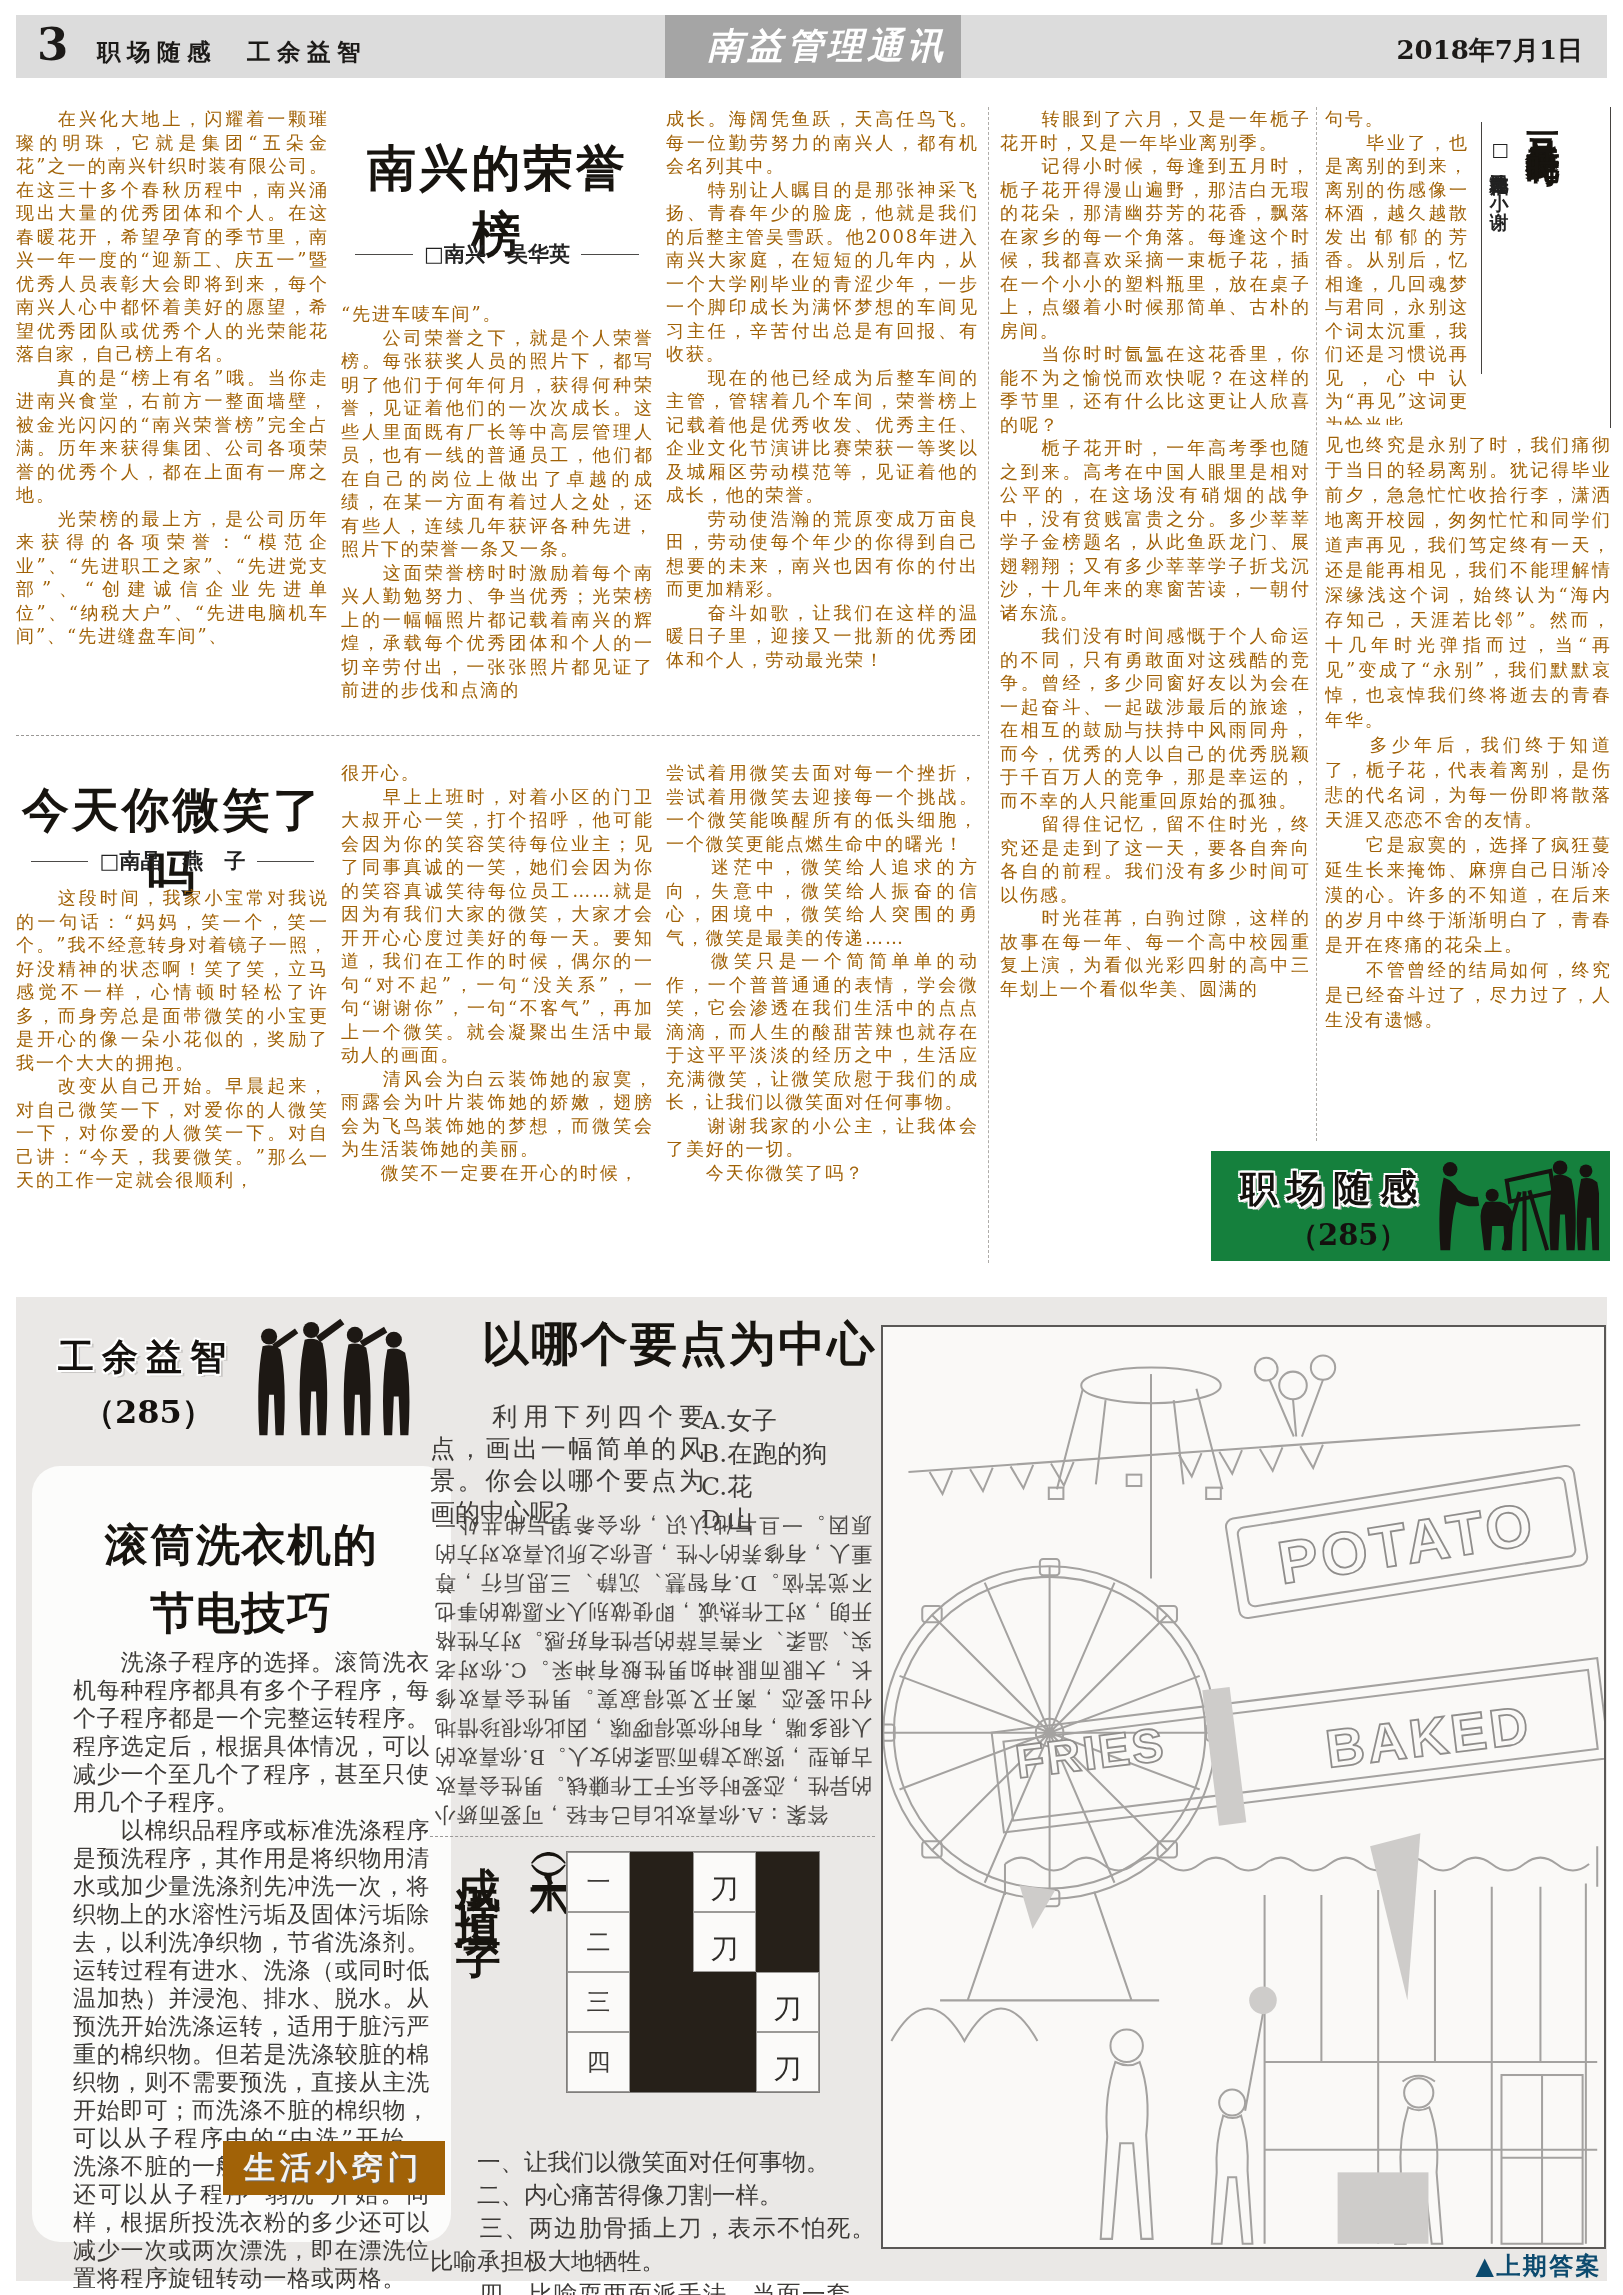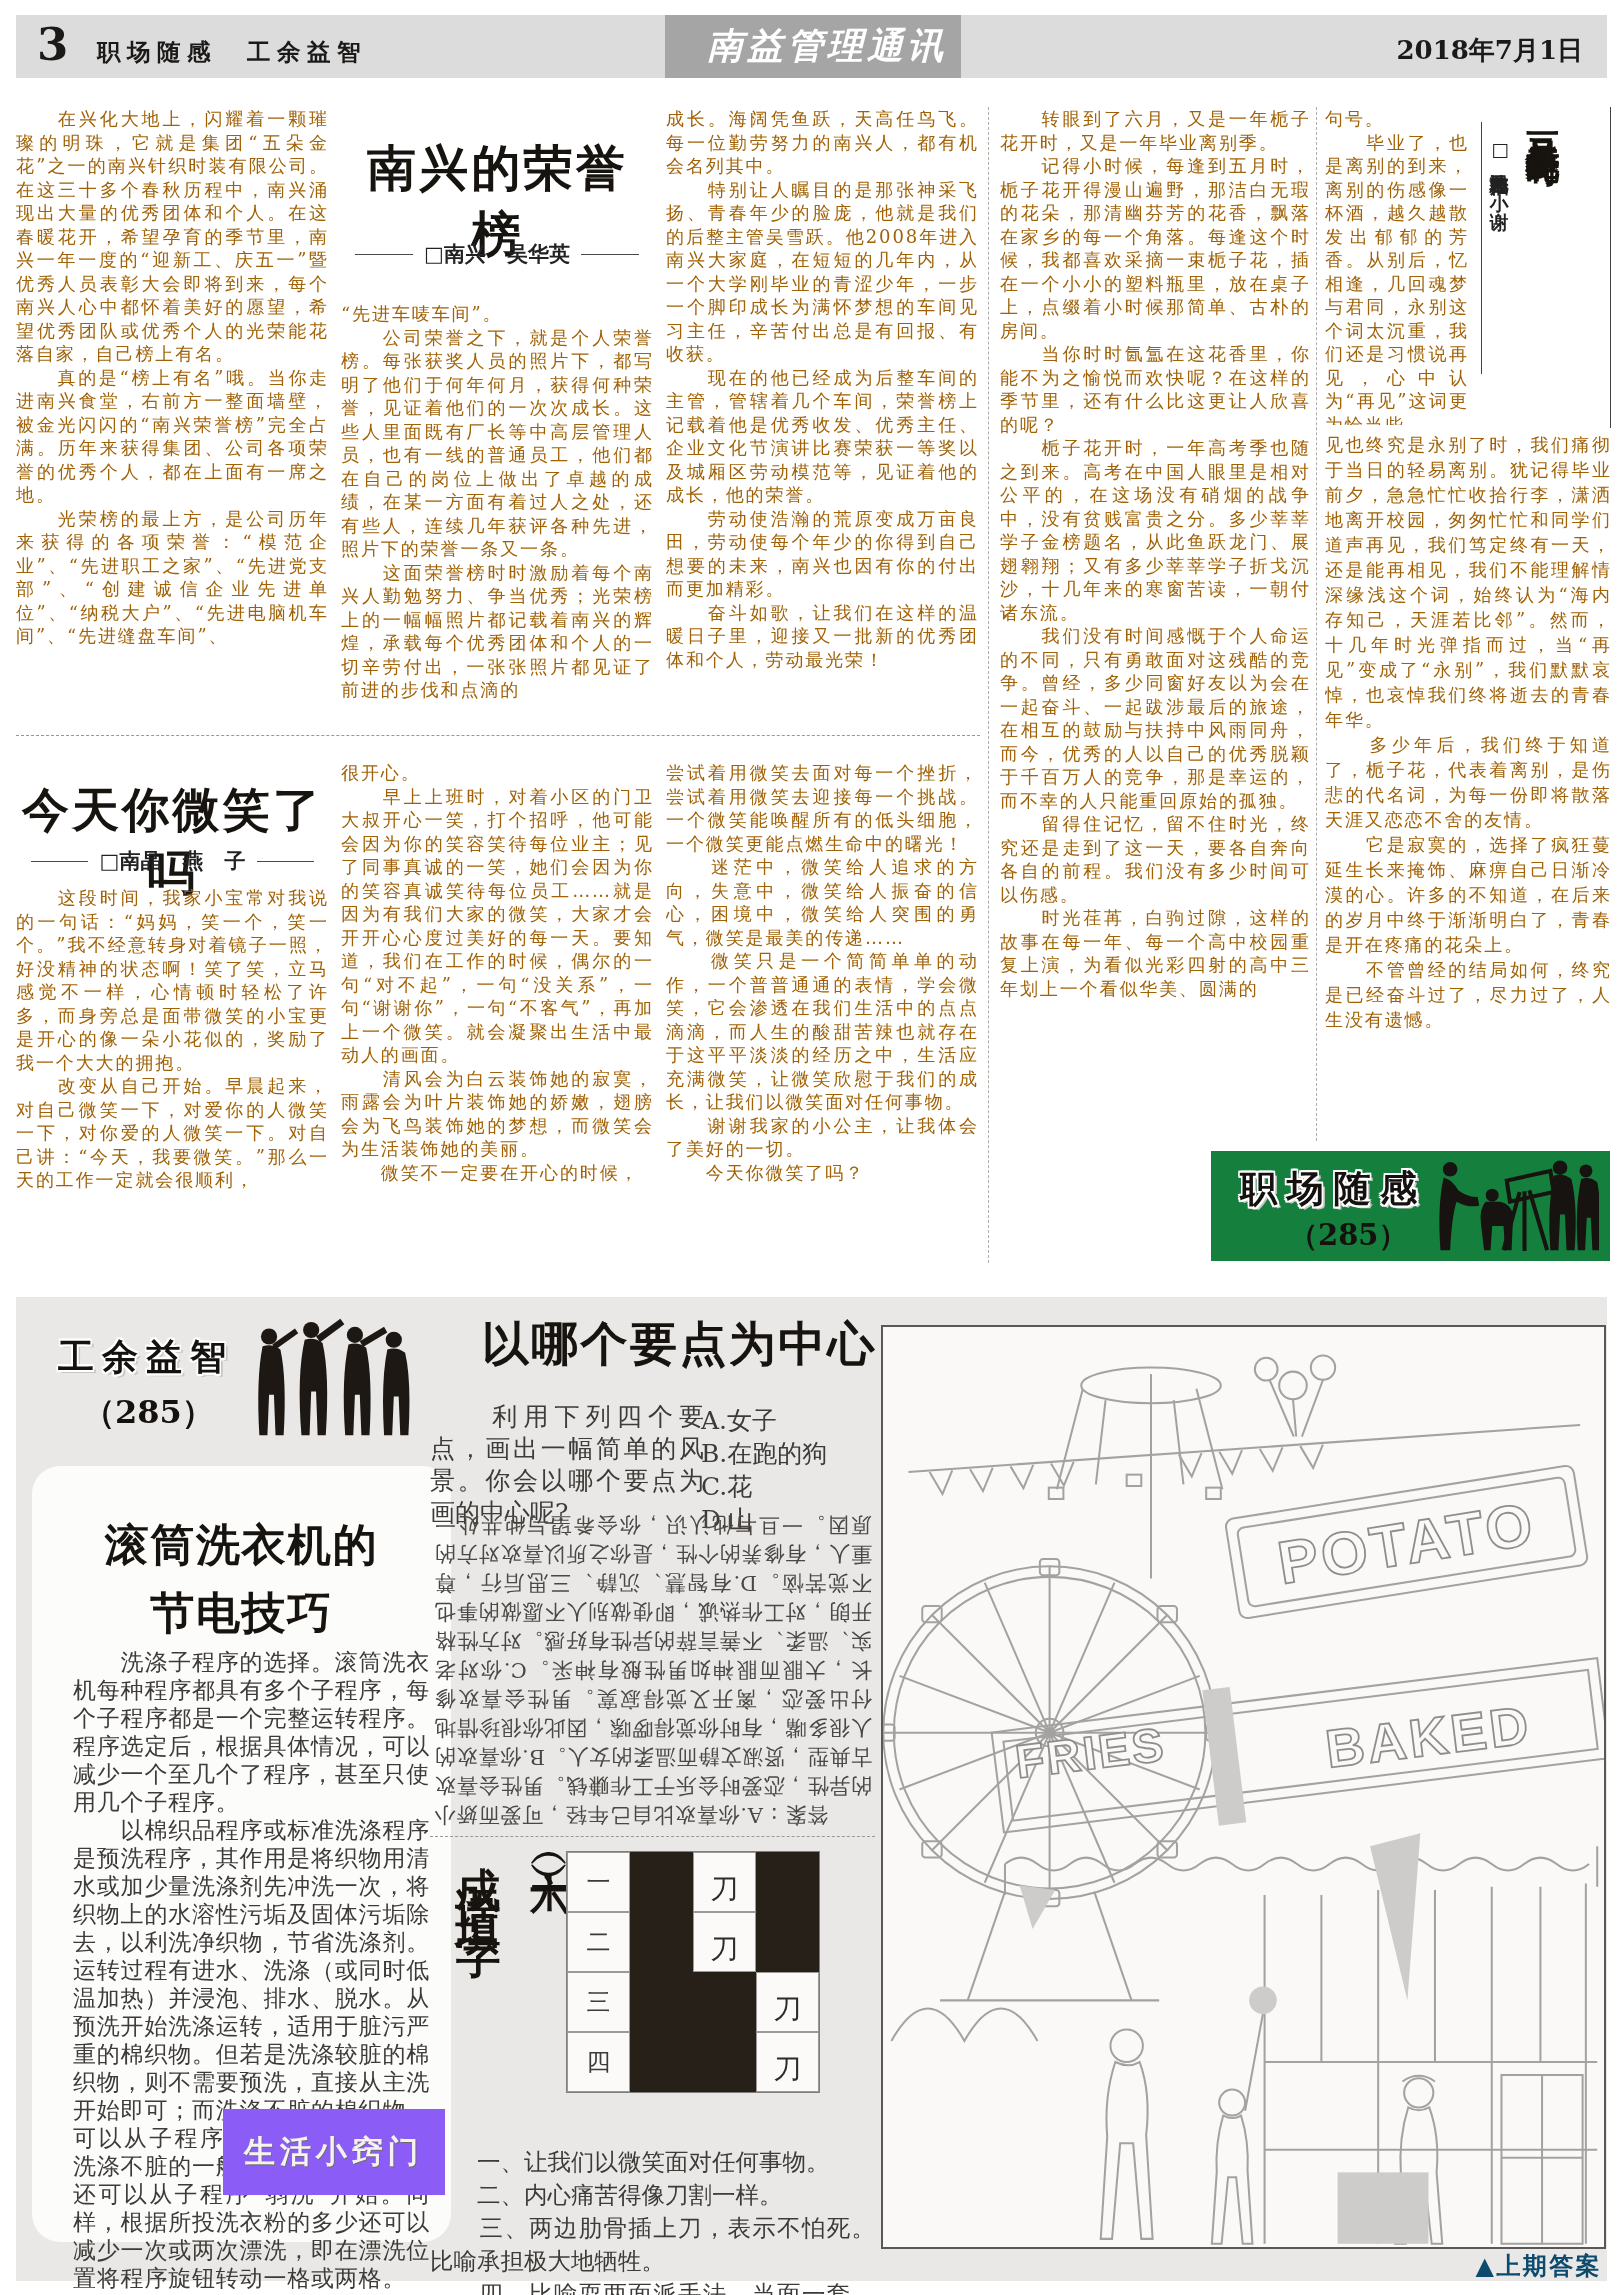--- a/index.html
+++ b/index.html
@@ -33,22 +33,22 @@
   
   .bottom-bg{position:absolute;left:16px;top:1297px;width:1591px;height:984px;background:#eae8e6;}
   .badge2-title{position:absolute;left:58px;top:1333px;font-size:36px;letter-spacing:8px;}
   .badge2-issue{position:absolute;left:83px;top:1391px;font-size:32px;font-weight:700;color:#14110e;}
   .badge2-svg{position:absolute;left:248px;top:1312px;}
   .card{position:absolute;left:32px;top:1466px;width:419px;height:776px;background:#fcfcfb;border-radius:28px;}
   .card-title{position:absolute;left:0;top:45px;width:100%;text-align:center;font-size:44px;line-height:68px;
               font-weight:700;color:#17140f;letter-spacing:1.6px;}
   .card-body{position:absolute;left:41px;top:182px;width:357px;font-size:23px;line-height:28px;letter-spacing:0.8px;
              text-align:justify;white-space:pre-wrap;color:#3d3a37;}
-  .card-tag{position:absolute;right:6.5px;bottom:47px;background:#8b5cf6;color:#f4f3f1;font-size:31px;font-weight:700;
-            padding:22px 21px;letter-spacing:4.9px;text-shadow:0.8px 0.8px 0 #6e6c6a;}
+  .card-tag{position:absolute;right:6.5px;bottom:47px;background:#a16207;color:#f4f3f1;font-size:31px;font-weight:700;
+            padding:6px 21px;letter-spacing:4.9px;text-shadow:0.8px 0.8px 0 #6e6c6a;}
   
   .puz-title{position:absolute;left:455px;top:1313px;width:422px;text-align:right;
              font-size:47px;font-weight:700;color:#17140f;letter-spacing:2.4px;}
   .puz-q{position:absolute;left:430px;top:1401px;width:274px;font-size:25px;line-height:32px;
          text-align:justify;white-space:pre-wrap;color:#3d3a37;}
   .puz-opts{position:absolute;left:701px;top:1404px;font-size:25px;line-height:33px;color:#3d3a37;}
   .puz-ans{position:absolute;left:434px;top:1511px;width:438px;height:318px;transform:rotate(180deg);
            font-size:21px;line-height:29px;letter-spacing:0.8px;text-align:justify;white-space:pre-wrap;color:#4a4744;overflow:hidden;}
   .cw-title{position:absolute;left:448px;top:1831px;height:317px;font-size:45px;font-weight:700;
             letter-spacing:21px;color:#17140f;}

